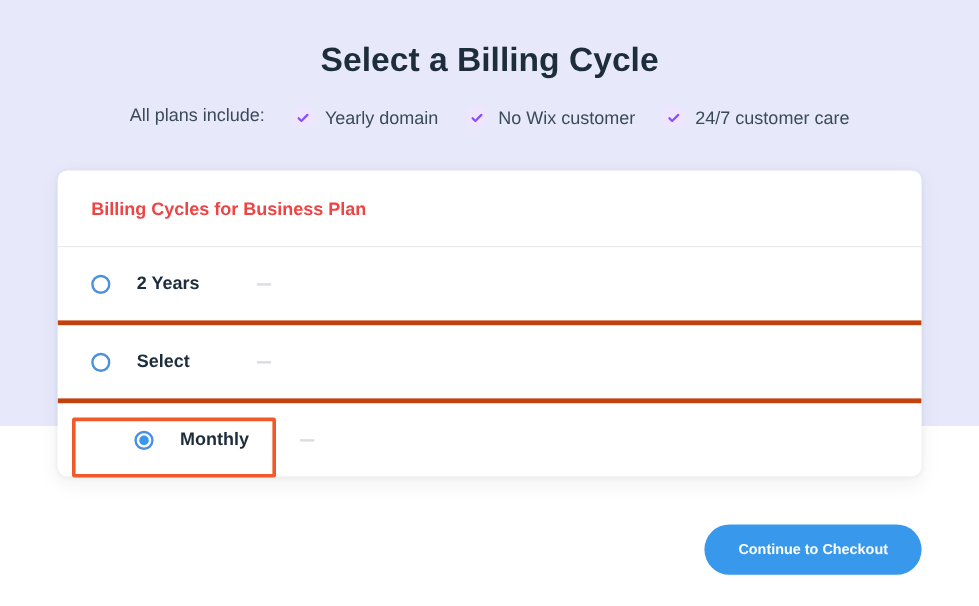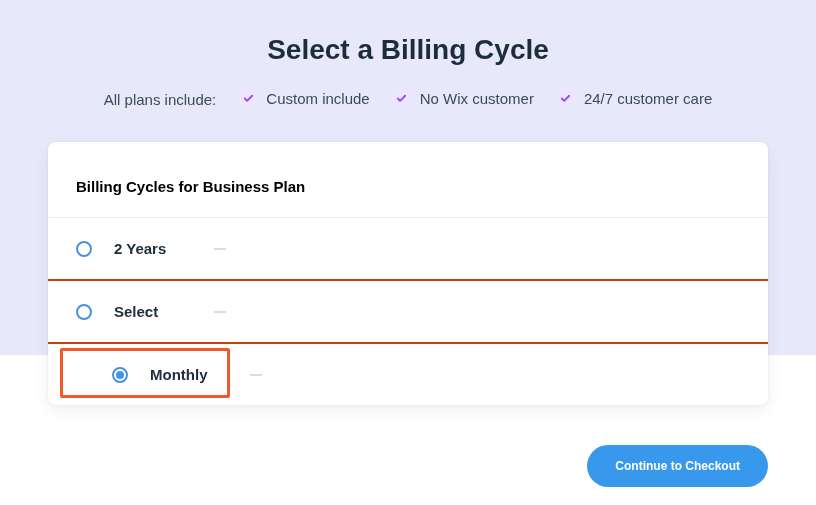--- a/index.html
+++ b/index.html
@@ -33,21 +33,21 @@
       font-size: 28px;
       font-weight: 700;
       color: #1d2d3c;
       padding-top: 14px;
       margin-bottom: 22px;
       margin-top: 20px;
     }
     .includes {
       display: flex;
       justify-content: center;
-      align-items: flex-end;
+      align-items: flex-start;
       gap: 22px;
       font-size: 15px;
       color: #3b4a59;
       margin-bottom: 34px;
     }
     .feature {
       display: inline-flex;
       align-items: center;
       gap: 8px;
     }
@@ -60,32 +60,32 @@
       justify-content: center;
     }
     .check-badge svg { width: 11px; height: 11px; display: block; }
     .card {
       background: #fff;
       border-radius: 8px;
       box-shadow: 0 1px 4px rgba(0,0,0,.06), 0 6px 18px rgba(28,30,60,.06);
       overflow: hidden;
     }
     .card-header {
-      padding: 36px 28px 22px;
+      padding: 24px 28px 22px;
       font-size: 15px;
       font-weight: 700;
-      color: #000000;
+      color: #ef4444;
       border-bottom: 1px solid #e9ecef;
     }
     .options { }
     .option {
       display: flex;
       align-items: center;
       padding: 22px 28px;
-      border-bottom: 2px solid #c2410c;
+      border-bottom: 4px solid #c2410c;
       cursor: pointer;
       position: relative;
     }
     .option:last-child { border-bottom: none; margin-left: 36px; }
     .radio {
       width: 16px; height: 16px;
       border-radius: 50%;
       border: 2px solid #4a90e2;
       display: inline-flex;
       align-items: center;
@@ -146,21 +146,21 @@
 
   <div class="includes">
     <span>All plans include:</span>
 
     <span class="feature">
       <span class="check-badge">
         <svg viewBox="0 0 12 12" fill="none">
             <path d="M2 6l2.5 2.5L10 3" stroke="#8a4cff" stroke-width="2" stroke-linecap="round" stroke-linejoin="round"></path>
           </svg>
       </span>
-      <span>Custom include</span>
+      <span>Yearly domain</span>
     </span>
 
     <span class="feature">
       <span class="check-badge">
         <svg viewBox="0 0 12 12" fill="none">
             <path d="M2 6l2.5 2.5L10 3" stroke="#8a4cff" stroke-width="2" stroke-linecap="round" stroke-linejoin="round"></path>
           </svg>
       </span>
       <span>No Wix customer</span>
     </span>

